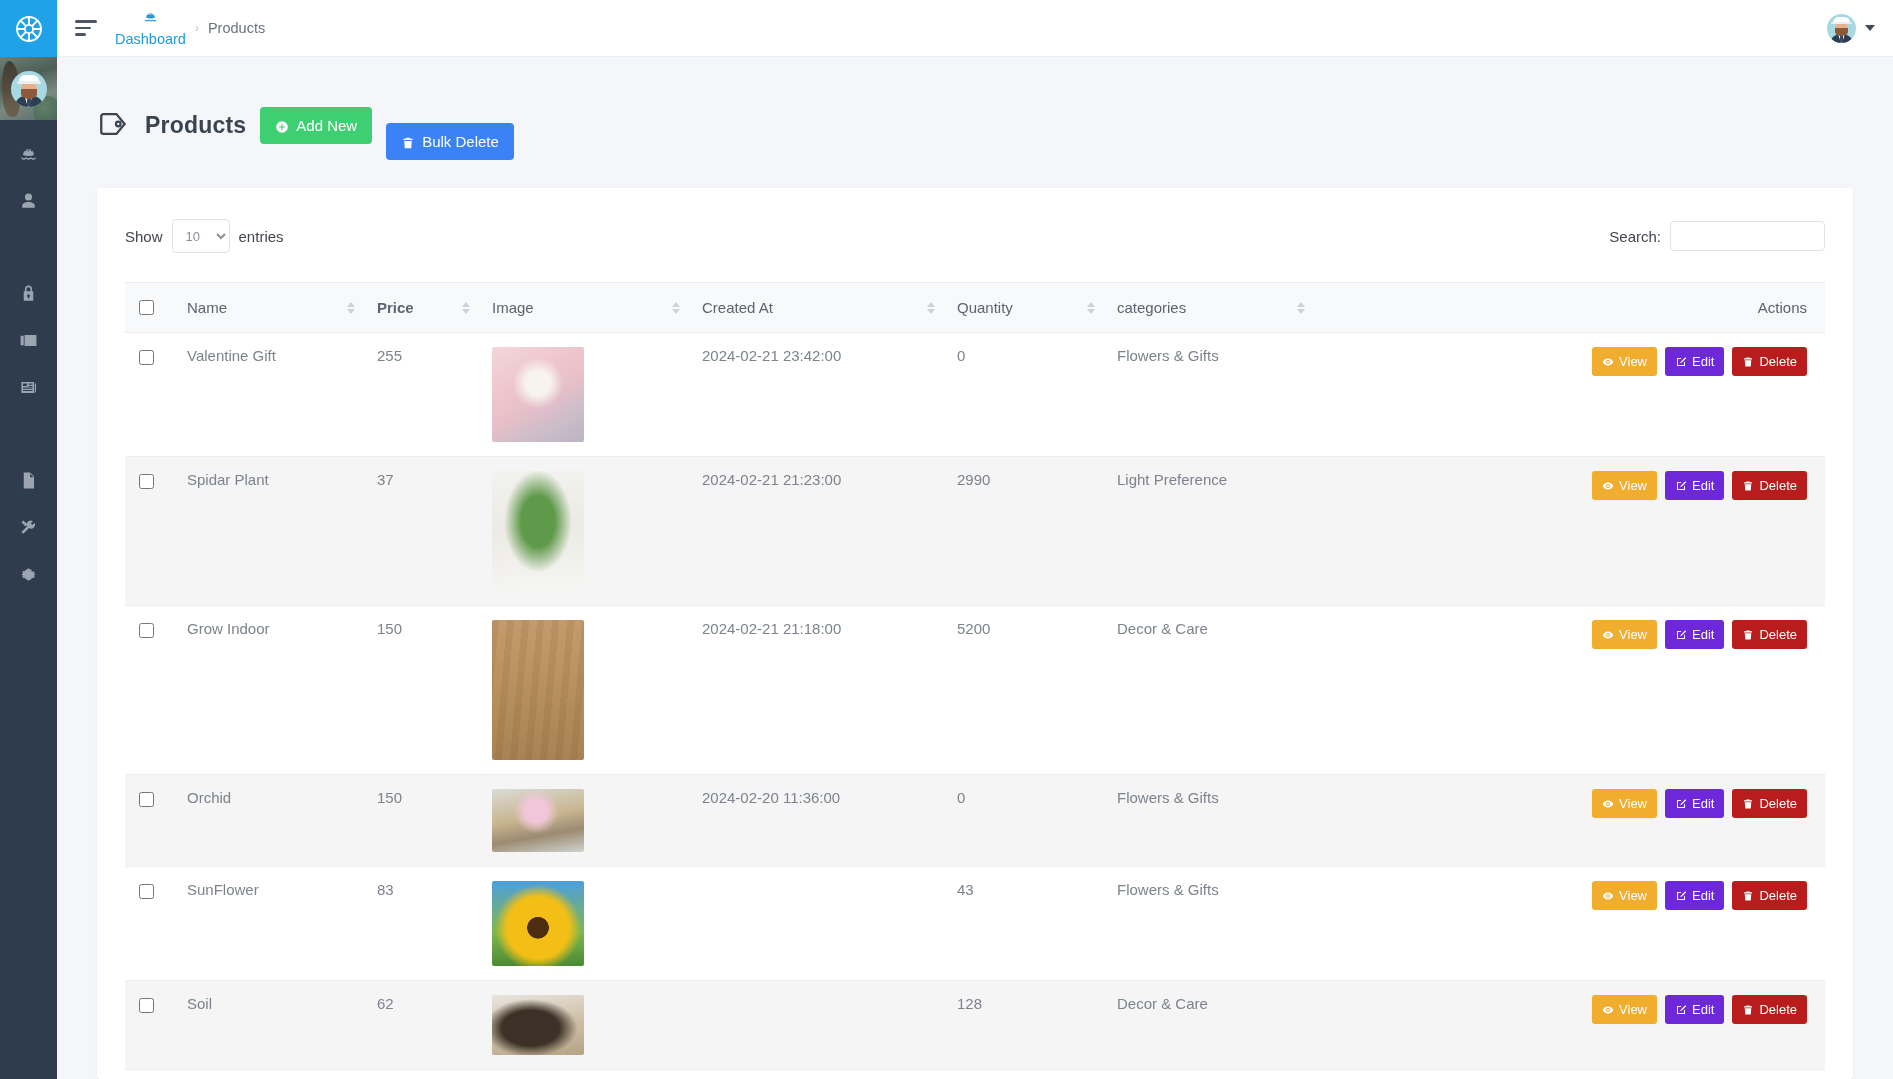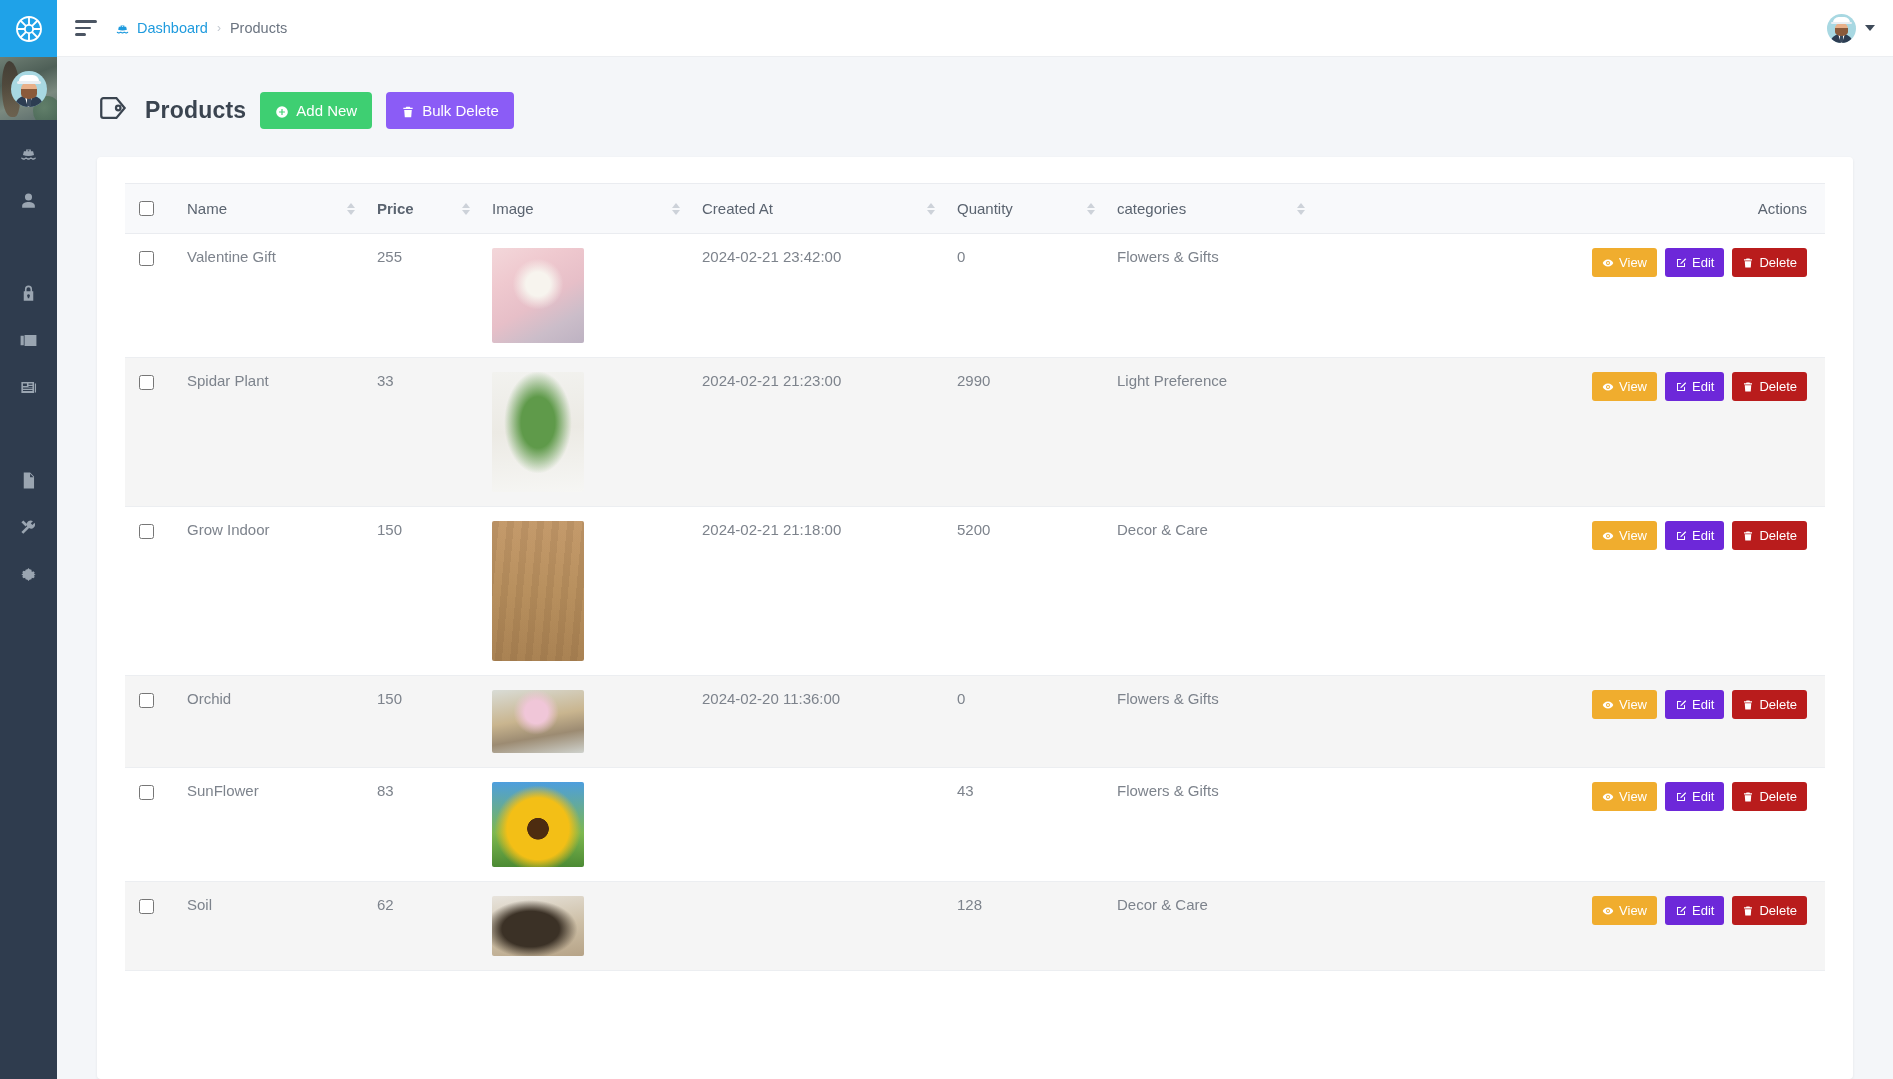--- a/index.html
+++ b/index.html
@@ -76,21 +76,21 @@
   .hamburger { width: 26px; display: flex; flex-direction: column; gap: 4px; cursor: pointer; margin-right: 14px;}
   .hamburger span { display:block; height: 2.5px; background:#4b5563; border-radius: 2px;}
   .hamburger span:nth-child(1){ width: 22px;}
   .hamburger span:nth-child(2){ width: 16px;}
   .hamburger span:nth-child(3){ width: 11px;}
 
   .breadcrumb {
     display: flex; align-items: center; gap: 9px;
     font-size: 14.5px;
   }
-  .bc-link { color: #1f9bde; display: flex; align-items: center; gap: 7px; cursor: pointer; }
+  .bc-link { color: #1f9bde; display: flex; align-items: center; gap: 7px; cursor: pointer; flex-direction: column; }
   .bc-link svg { width: 15px; height: 15px; fill: #1f9bde; }
   .bc-sep { color: #c3c9d1; font-size: 12px; }
   .bc-current { color: #6b7480; }
 
   .topbar-right { margin-left: auto; display: flex; align-items: center; gap: 9px; }
   .top-avatar {
     width: 29px; height: 29px; border-radius: 50%; background: #a8d8e2;
     position: relative; overflow: hidden; cursor: pointer;
   }
   .top-avatar .av-hat{ left:6px; top:3px; width:17px; height:7px;}
@@ -109,21 +109,21 @@
   }
   .tag-icon svg { width: 34px; height: 34px; }
   .page-title { font-size: 23px; font-weight: bold; color: #3a4450; letter-spacing: .2px;}
   .btn {
     border: none; border-radius: 4px; color: #fff;
     font-size: 15px; padding: 10px 15px;
     display: inline-flex; align-items: flex-end; gap: 7px;
     cursor: pointer; font-family: "Liberation Sans", sans-serif;
   }
   .btn-add { background: #3ecf72; }
-  .btn-bulk { background: #8b5cf6; }
+  .btn-bulk { background: #3b82f6; margin-top: 32px; }
   .btn svg { width: 14px; height: 14px; fill: #fff; }
 
   
   .card-wrap { padding: 28px 40px 0 40px; flex: 1; overflow: hidden; }
   .card {
     background: #fff; border-radius: 4px;
     box-shadow: 0 1px 3px rgba(0,0,0,.07);
     padding: 26px 28px 0 28px;
     height: 100%;
     overflow: hidden;
@@ -317,20 +317,31 @@
         <svg viewBox="0 0 24 24">
             <path d="M9 3h6l1 1.5h4V7H4V4.5h4zM5.5 8.5h13L17.5 21h-11z"></path>
           </svg>
         <span>Bulk Delete</span>
       </button>
     </div>
 
     <div class="card-wrap">
       <div class="card">
 
+        <div class="card-tools">
+          <div class="show-entries">
+            <span>Show</span>
+            <select class="entries-select"><option value="10">10</option><option value="25">25</option><option value="50">50</option><option value="100">100</option></select>
+            <span>entries</span>
+          </div>
+          <div class="search-wrap">
+            <span>Search:</span>
+            <input class="search-input" type="text" placeholder="" style="">
+          </div>
+        </div>
 
         <table>
           <thead>
             <tr>
               <th class="c-check">
                 <input type="checkbox" class="row-check" style="">
               </th>
               <th class="c-name">
                 <span>Name</span>
                 <span class="sort-ico">
@@ -406,21 +417,21 @@
                       <svg viewBox="0 0 24 24">
                         <path d="M9 3h6l1 1.5h4V7H4V4.5h4zM5.5 8.5h13L17.5 21h-11z"></path>
                       </svg>
                       <span>Delete</span>
                     </button>
                   </div></td>
               </tr>
               <tr class="even">
                 <td><input type="checkbox" class="row-check" style=""></td>
                 <td><span>Spidar Plant</span></td>
-                <td><span>33</span></td>
+                <td><span>37</span></td>
                 <td>
                   <div class="thumb" style="height: 120px; background: radial-gradient(at 50% 42%, rgb(95, 154, 74) 0px, rgb(95, 154, 74) 26%, rgba(95, 154, 74, 0) 52%) 0% 0% / cover, linear-gradient(175deg, rgb(242, 242, 239) 0%, rgb(236, 234, 228) 48%, rgb(246, 246, 244) 100%);"></div>
                 </td>
                 <td><span>2024-02-21 21:23:00</span></td>
                 <td><span>2990</span></td>
                 <td><span>Light Preference</span></td>
                 <td class="acts"><div class="act-group">
                     <button class="abtn a-view">
                       <svg viewBox="0 0 24 24">
                         <path d="M12 5C6.5 5 2.5 9.2 1.5 12 2.5 14.8 6.5 19 12 19s9.5-4.2 10.5-7C21.5 9.2 17.5 5 12 5zm0 11a4 4 0 110-8 4 4 0 010 8zm0-2a2 2 0 100-4 2 2 0 000 4z"></path>

